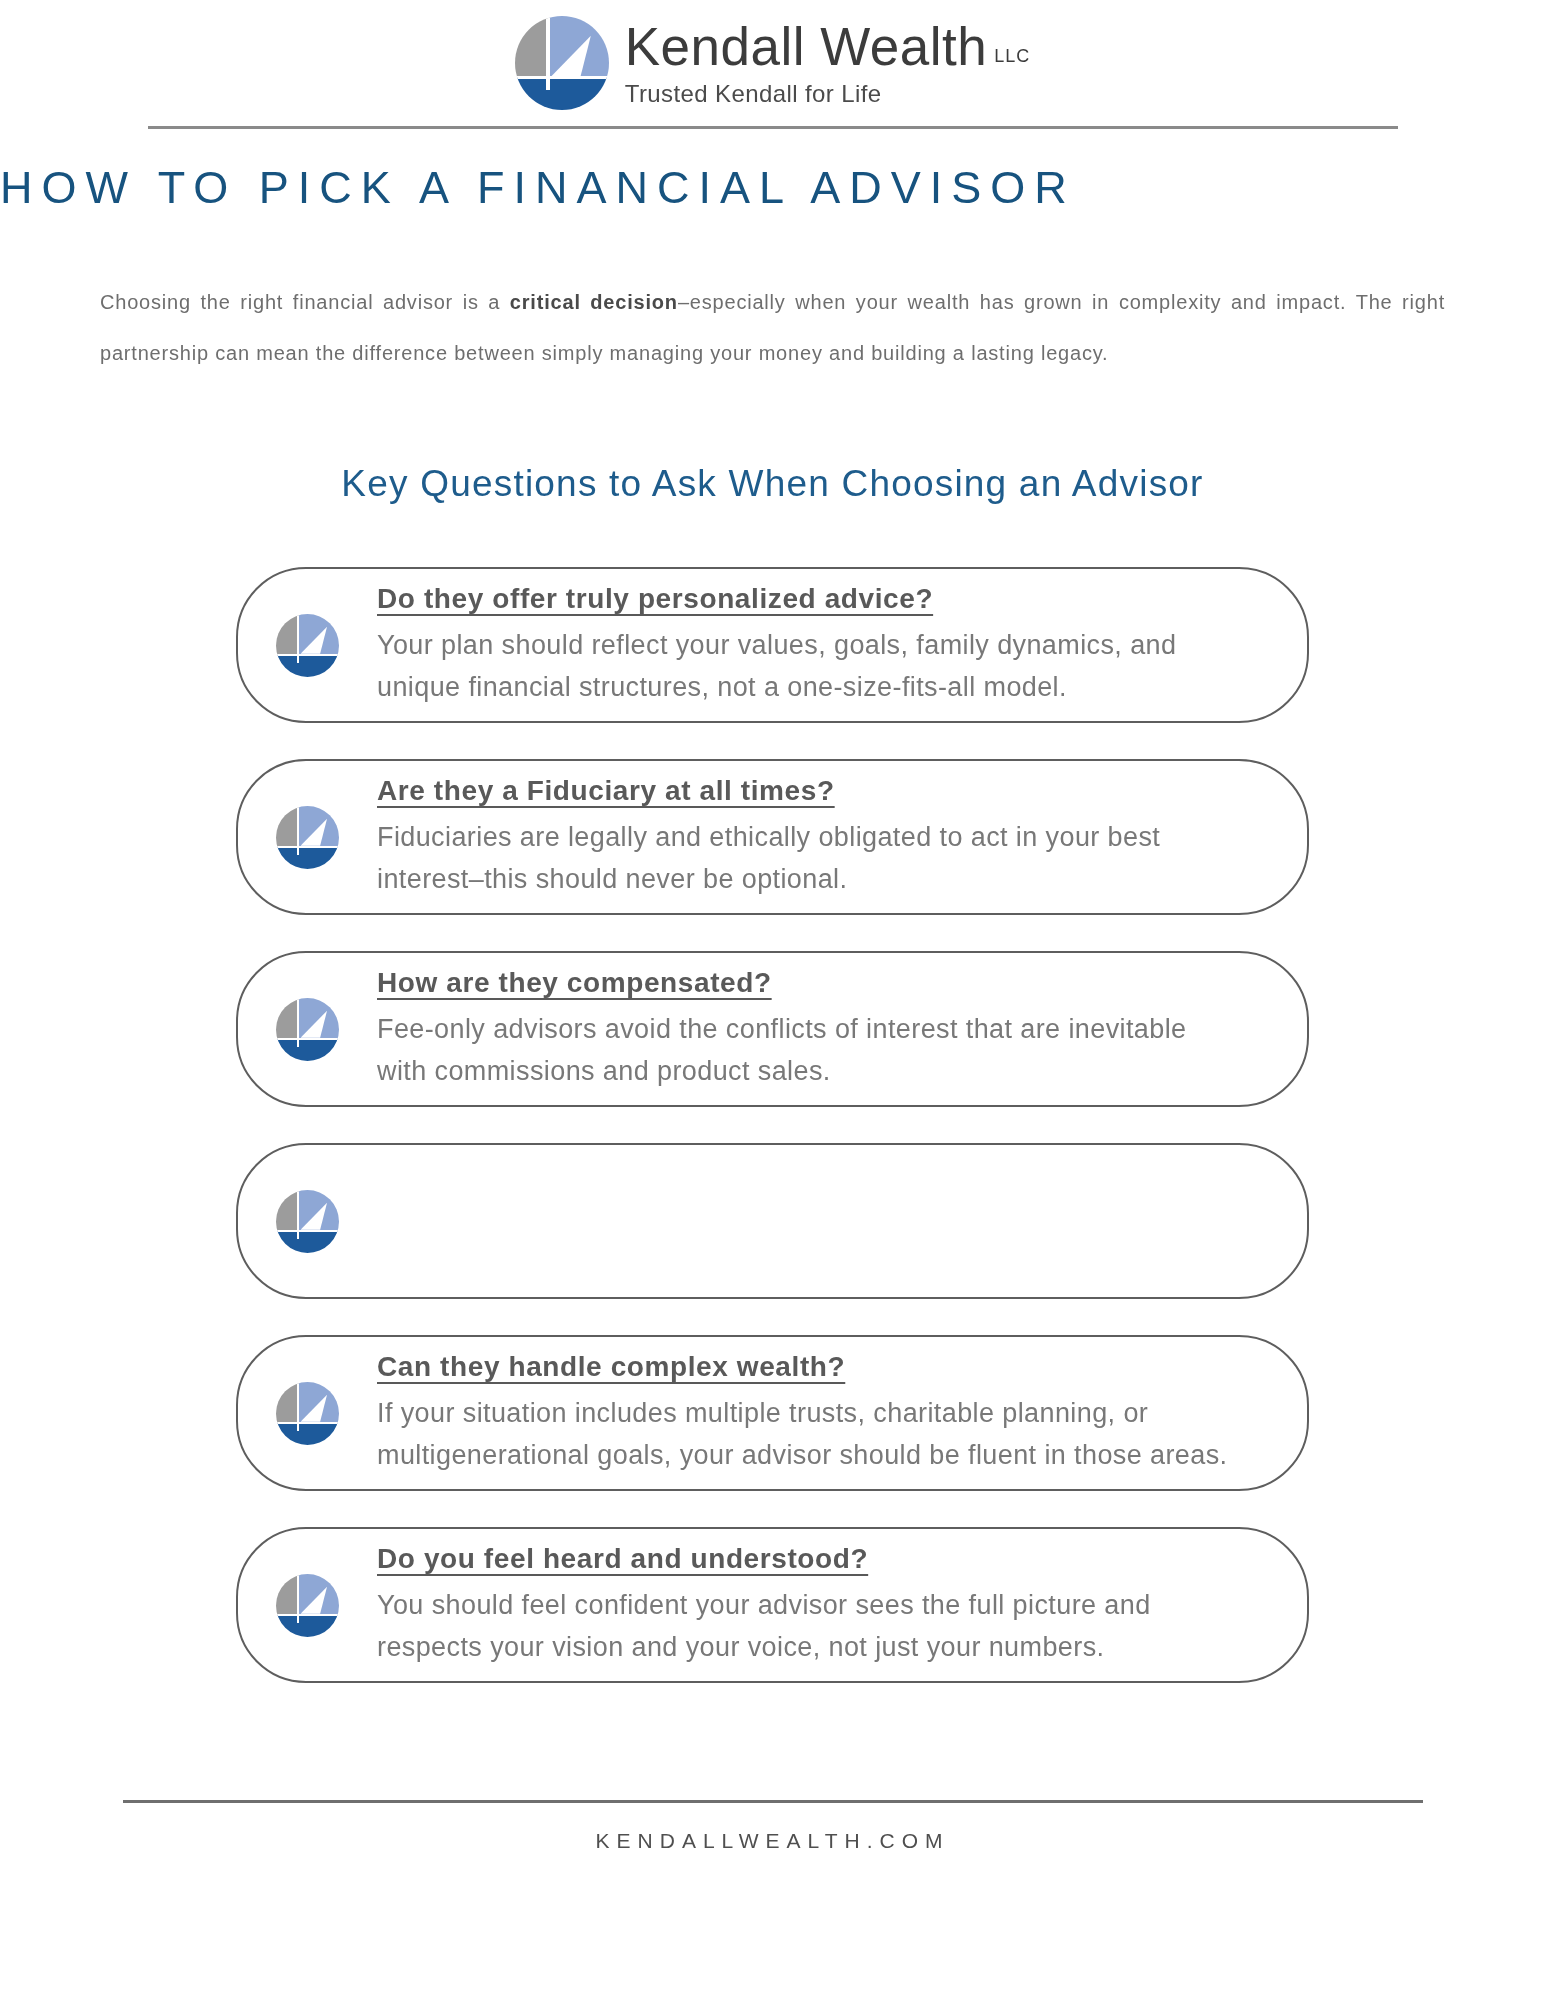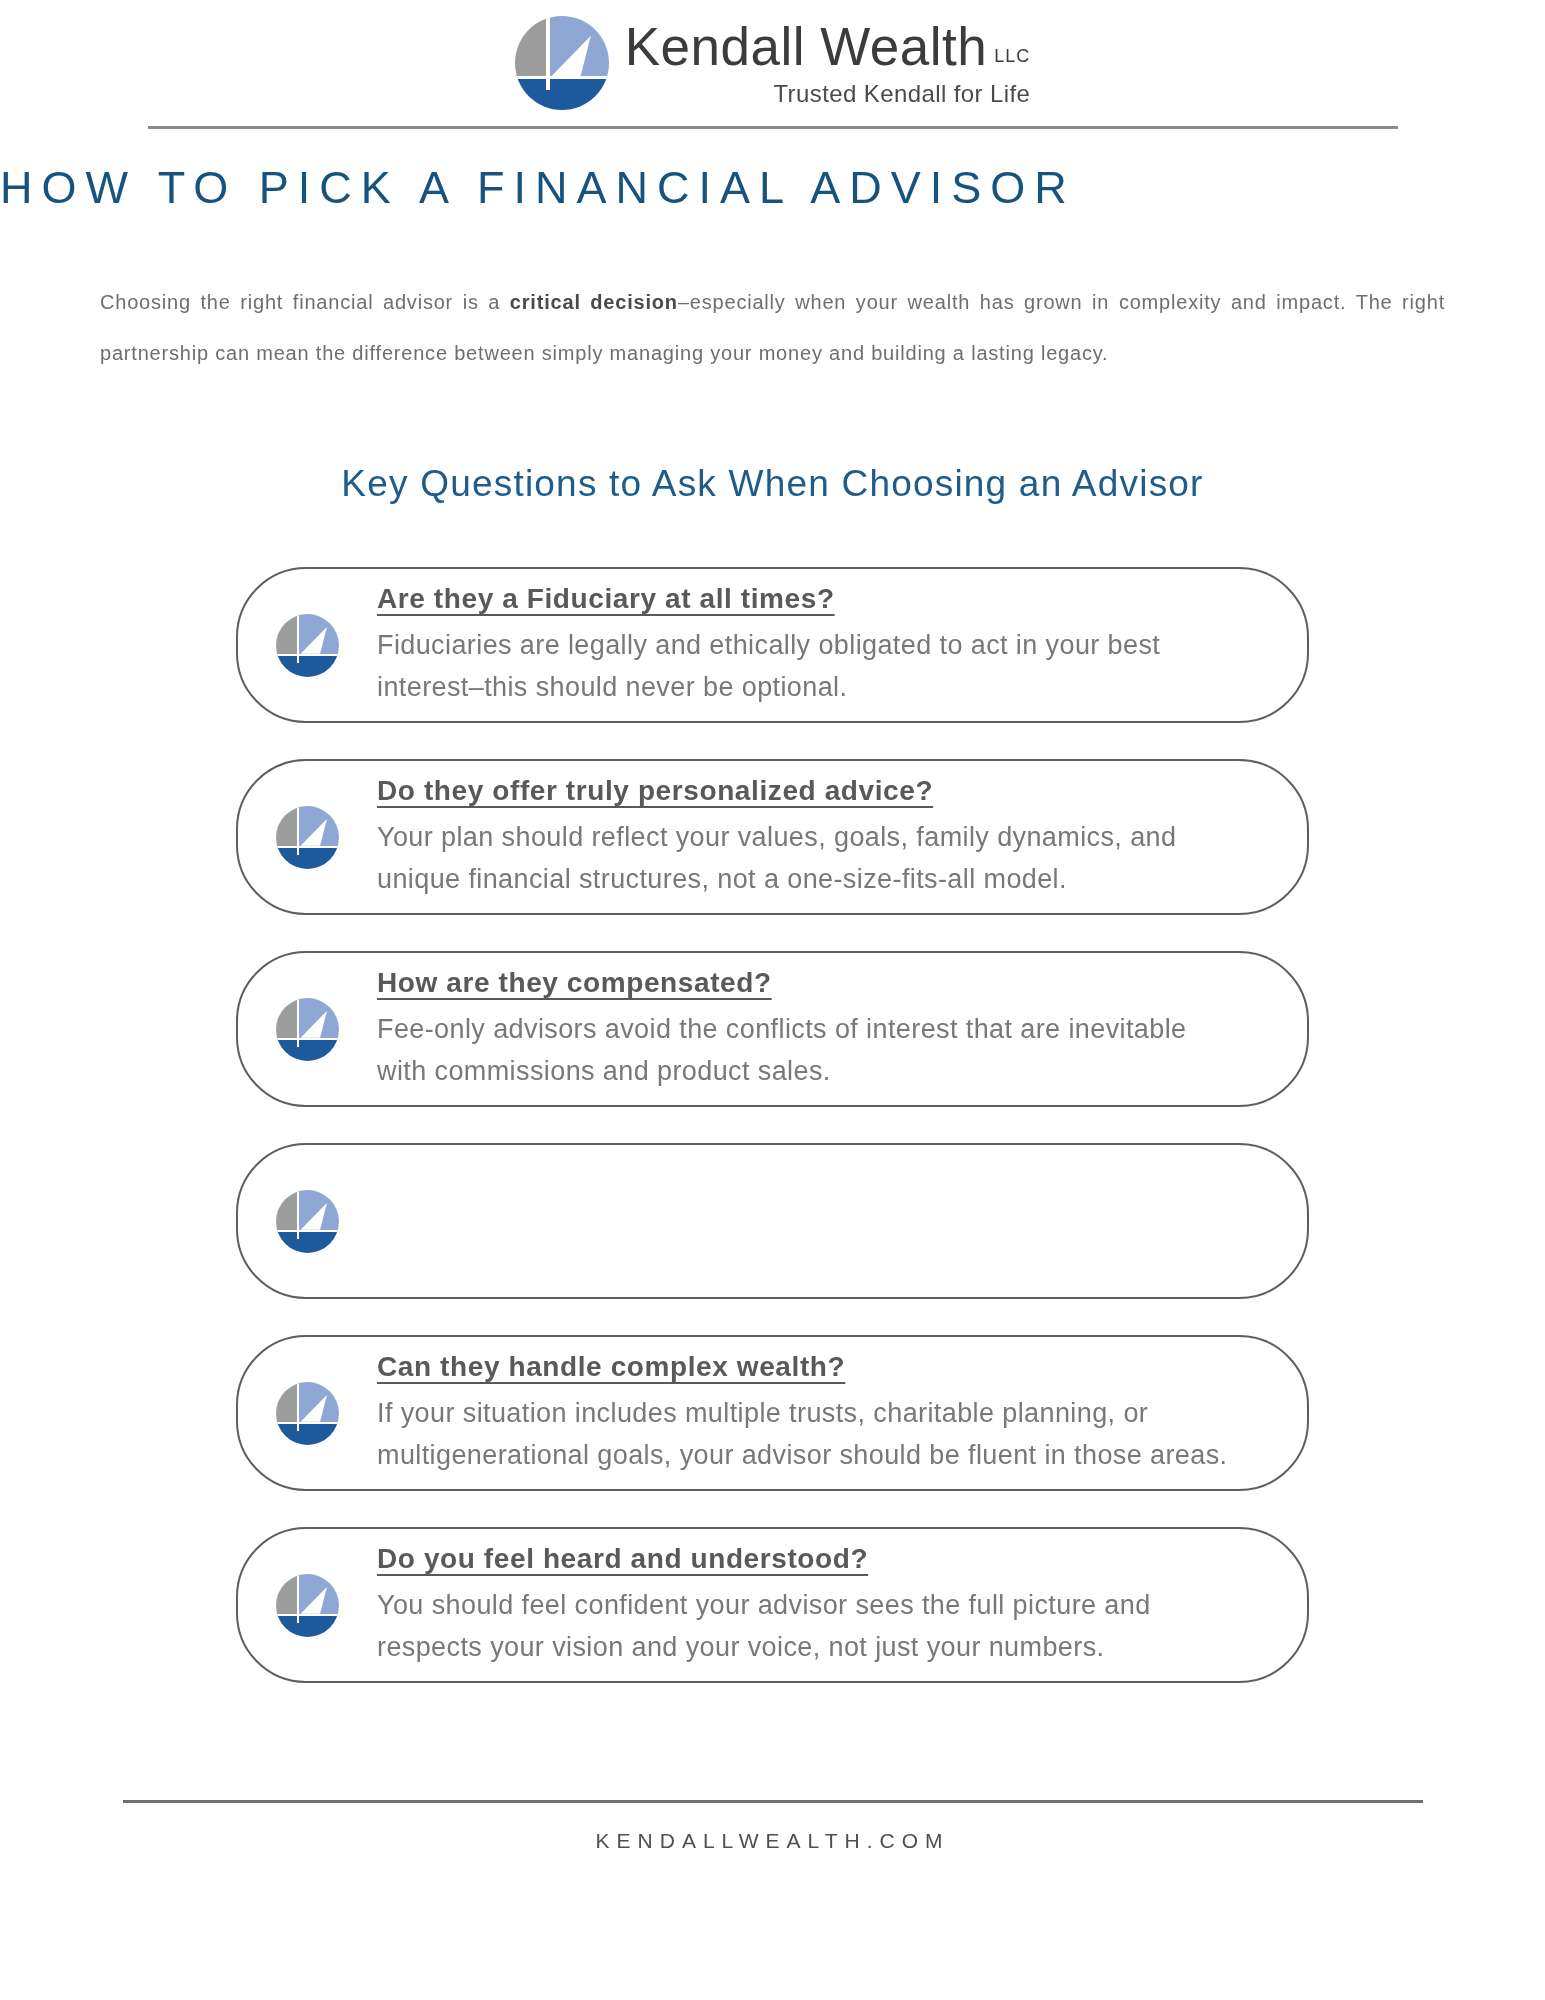--- a/index.html
+++ b/index.html
@@ -5,21 +5,21 @@
   html, body { margin: 0; padding: 0; background: #ffffff; }
   body {
     width: 1545px; height: 2000px; overflow: hidden;
     font-family: "Liberation Sans", sans-serif;
     -webkit-font-smoothing: antialiased;
   }
 
   
   .header { padding-top: 16px; display: flex; flex-direction: column; align-items: center; }
   .logo { display: flex; align-items: center; gap: 16px; }
-  .logo-text { display: flex; flex-direction: column; align-items: flex-end; }
+  .logo-text { display: flex; flex-direction: column; align-items: flex-start; }
   .wordmark-row { display: flex; align-items: flex-end; }
   .wordmark { font-size: 53px; color: #3c3c3c; letter-spacing: 0.5px; line-height: 1.1; font-weight: 400; }
   .suffix { font-size: 18px; color: #3c3c3c; margin-left: 7px; margin-bottom: 10px; letter-spacing: 1px; }
   .tagline { font-size: 24px; color: #4b4b4b; letter-spacing: 0.4px; margin-top: 3px; }
 
   
   .kw-icon { position: relative; border-radius: 50%; overflow: hidden; flex: none; }
   .kw-icon-lg { width: 94px; height: 94px; }
   .kw-icon-sm { width: 63px; height: 63px; }
   .kw-icon .q-gray { position: absolute; left: 0; top: 0; width: 37%; height: 66%; background: #9c9c9c; }
@@ -108,37 +108,37 @@
   <section class="card">
     <div class="kw-icon kw-icon-sm">
       <span class="q-gray"></span>
         <span class="q-blue"></span>
         <span class="q-dark"></span>
       <span class="vline"></span>
         <span class="hline"></span>
         <span class="sail"></span>
     </div>
     <div class="card-text">
+      <h3 class="card-title">Do they offer truly personalized advice?</h3>
+      <p class="card-body"><span>Your plan should reflect your values, goals, family dynamics, and</span><br><span>unique financial structures, not a one-size-fits-all model.</span></p>
+    </div>
+  </section>
+
+  <section class="card">
+    <div class="kw-icon kw-icon-sm">
+      <span class="q-gray"></span>
+        <span class="q-blue"></span>
+        <span class="q-dark"></span>
+      <span class="vline"></span>
+        <span class="hline"></span>
+        <span class="sail"></span>
+    </div>
+    <div class="card-text">
       <h3 class="card-title">Are they a Fiduciary at all times?</h3>
       <p class="card-body"><span>Fiduciaries are legally and ethically obligated to act in your best</span><br><span>interest–this should never be optional.</span></p>
-    </div>
-  </section>
-
-  <section class="card">
-    <div class="kw-icon kw-icon-sm">
-      <span class="q-gray"></span>
-        <span class="q-blue"></span>
-        <span class="q-dark"></span>
-      <span class="vline"></span>
-        <span class="hline"></span>
-        <span class="sail"></span>
-    </div>
-    <div class="card-text">
-      <h3 class="card-title">Do they offer truly personalized advice?</h3>
-      <p class="card-body"><span>Your plan should reflect your values, goals, family dynamics, and</span><br><span>unique financial structures, not a one-size-fits-all model.</span></p>
     </div>
   </section>
 
   <section class="card">
     <div class="kw-icon kw-icon-sm">
       <span class="q-gray"></span>
         <span class="q-blue"></span>
         <span class="q-dark"></span>
       <span class="vline"></span>
         <span class="hline"></span>

